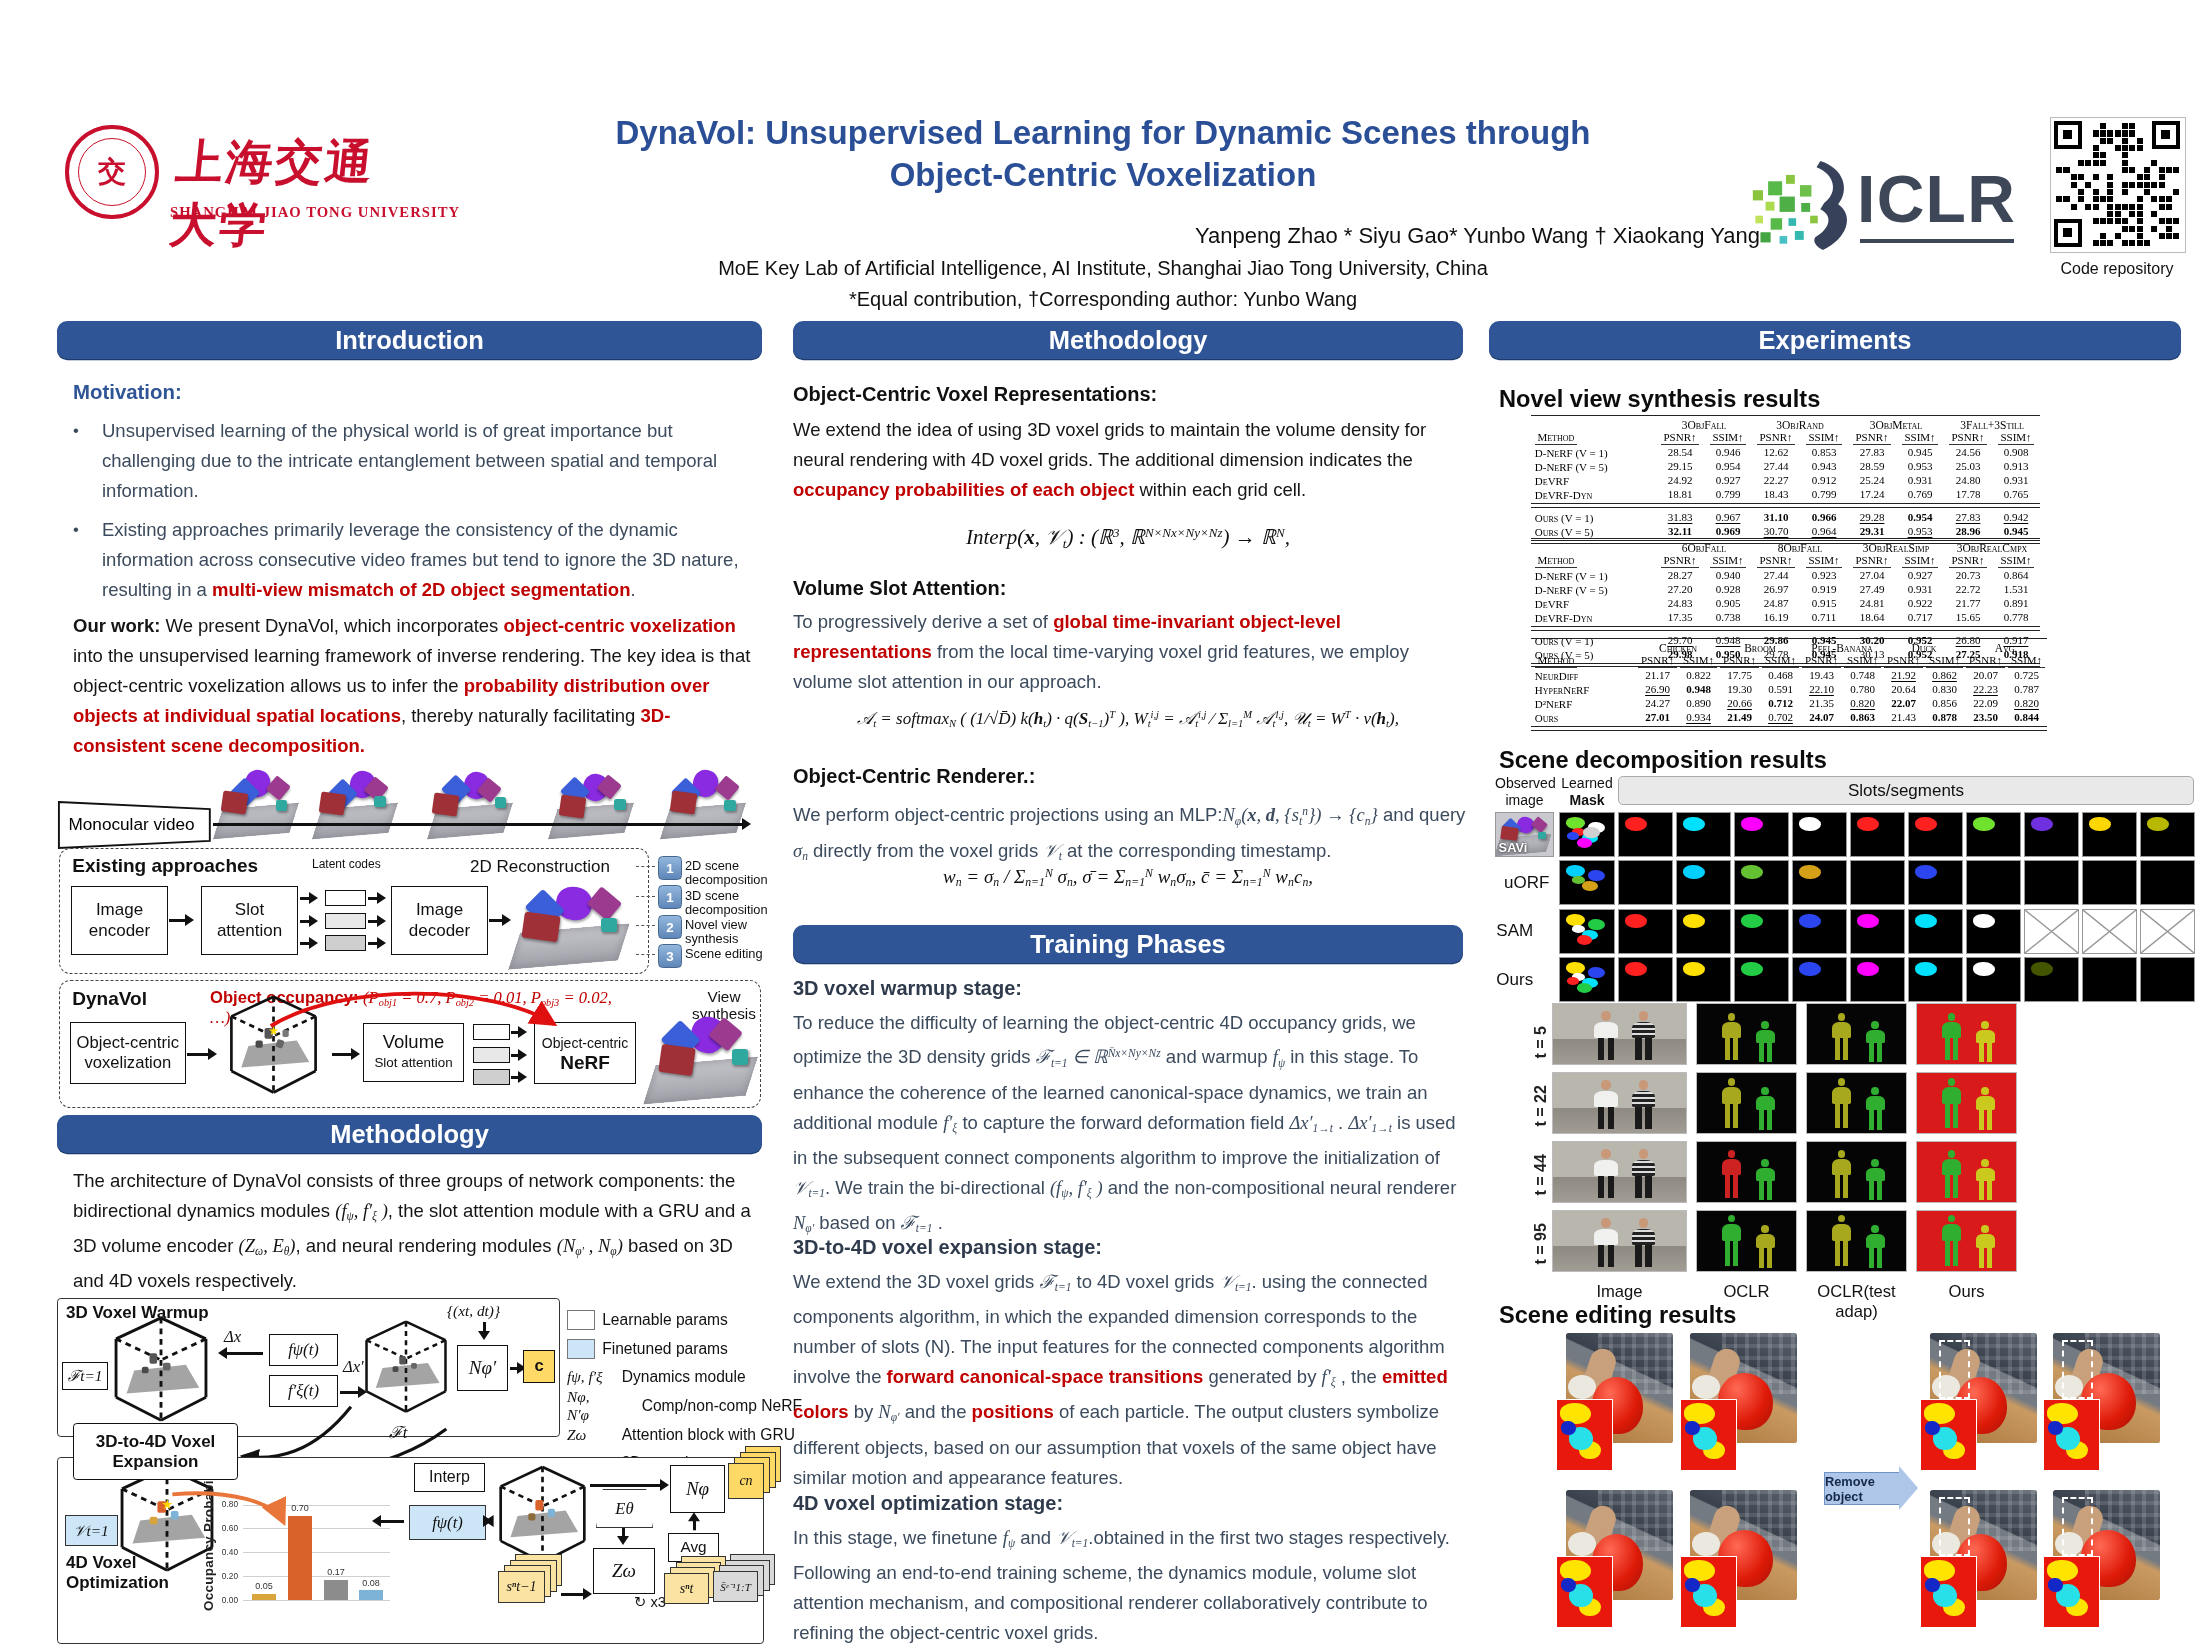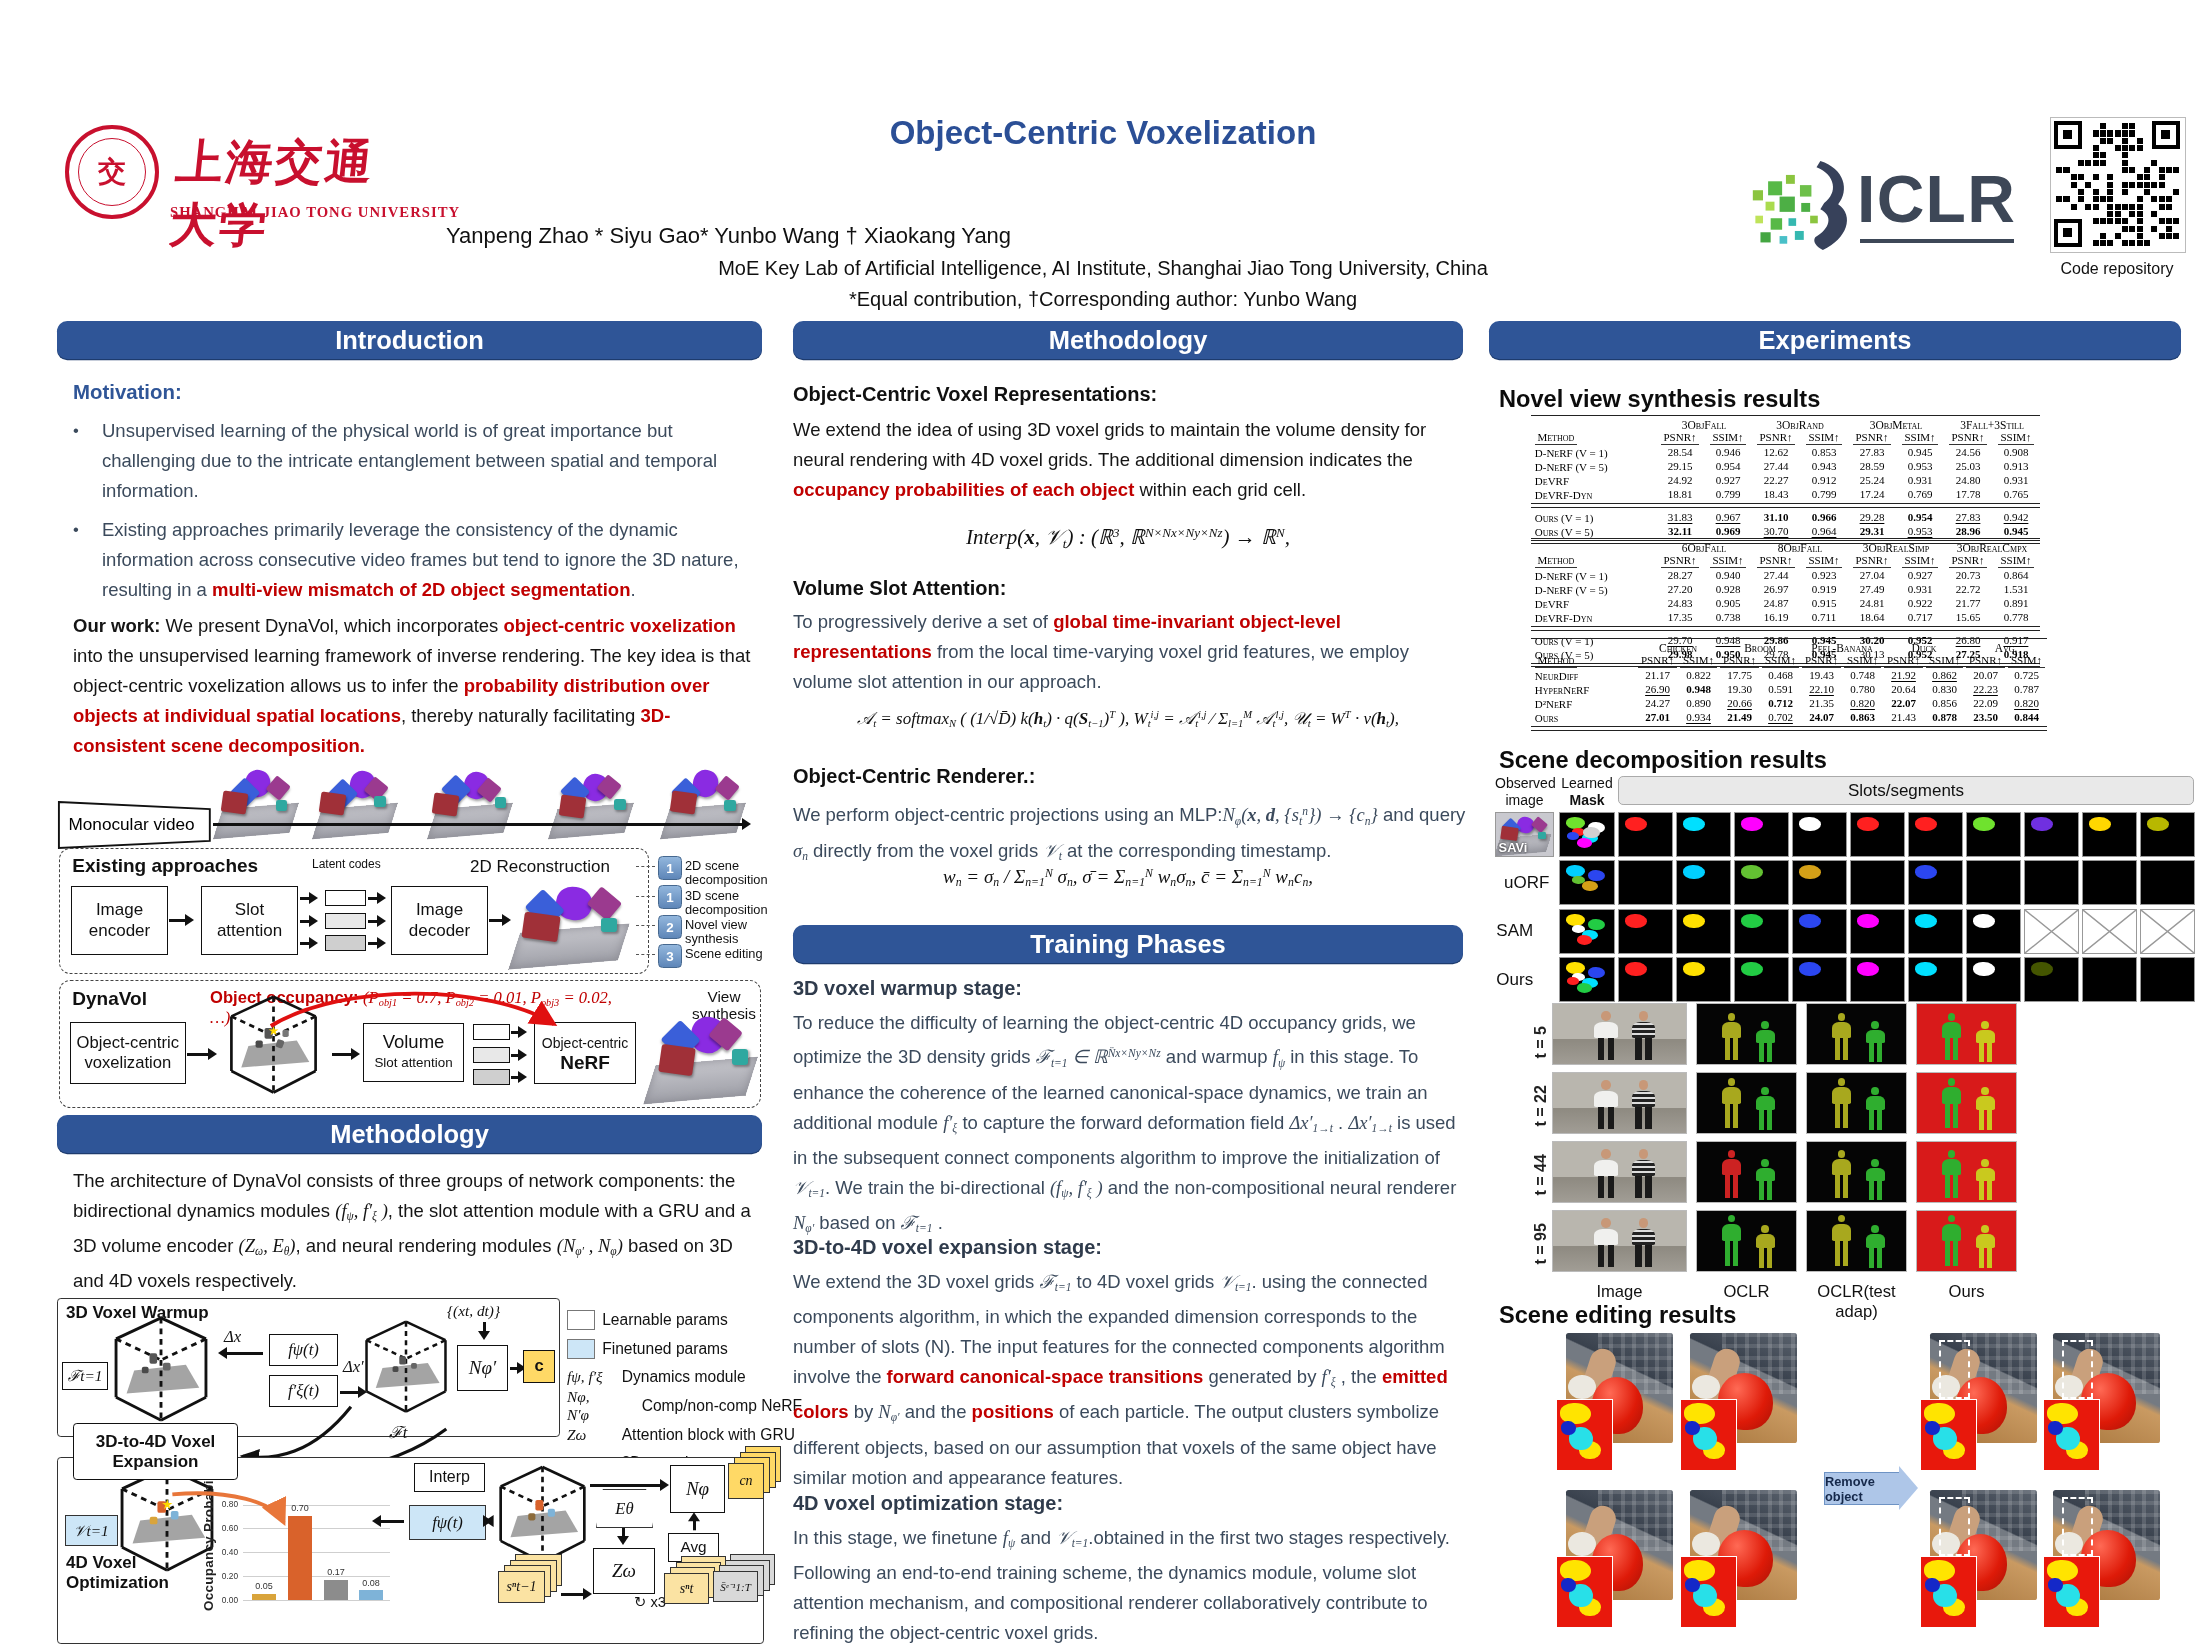--- a/index.html
+++ b/index.html
@@ -4,21 +4,21 @@
 <style>
   html,body{margin:0;padding:0;}
   body{width:2205px;height:1645px;background:#fff;font-family:"Liberation Sans",sans-serif;position:relative;overflow:hidden;color:#111;}
   .abs{position:absolute;}
   
   .seal{position:absolute;left:65px;top:125px;width:94px;height:94px;border:4.5px solid #C8102E;border-radius:50%;box-sizing:border-box;}
   .seal .inner{position:absolute;left:9px;top:9px;right:9px;bottom:9px;border:1.9px solid #C8102E;border-radius:50%;display:flex;align-items:center;justify-content:center;color:#C8102E;font-family:"Liberation Serif",serif;font-weight:bold;font-size:28px;}
   .sjtu-cn{position:absolute;left:173px;top:131px;width:210px;color:#C8102E;font-family:"Liberation Serif",serif;font-weight:bold;font-size:47px;letter-spacing:2.6px;transform:skewX(-6deg);}
   .sjtu-en{position:absolute;left:170px;top:204px;color:#C8102E;font-family:"Liberation Serif",serif;font-weight:bold;font-size:14.7px;letter-spacing:1px;}
   .title{position:absolute;left:446px;top:112px;width:1314px;text-align:center;color:#2B4F96;font-weight:bold;font-size:33px;line-height:42px;}
-  .authors{position:absolute;left:446px;top:223px;width:1314px;text-align:left;font-size:22px;color:#101010;}
+  .authors{position:absolute;left:446px;top:223px;width:1314px;text-align:right;font-size:22px;color:#101010;}
   .affil{position:absolute;left:446px;top:257px;width:1314px;text-align:center;font-size:20px;color:#101010;}
   .contrib{position:absolute;left:446px;top:288px;width:1314px;text-align:center;font-size:20px;color:#101010;}
   .iclr-text{position:absolute;left:1857px;top:161px;font-size:66px;font-weight:bold;color:#3D4757;letter-spacing:1.3px;}
   .iclr-ul{position:absolute;left:1860px;top:239px;width:154px;height:3.8px;background:#3D4757;}
   .qr{position:absolute;left:2050px;top:117px;width:134px;height:134px;background:#fff;border:1.3px solid #bbb;}
   .qr .qcell{position:absolute;background:#000;}
   .qr .finder{position:absolute;width:28px;height:28px;border:4.5px solid #000;box-sizing:border-box;}
   .qr .finder i{position:absolute;left:5.1px;top:5.1px;width:9px;height:9px;background:#000;}
   .qr-cap{position:absolute;left:2018px;top:260px;width:198px;text-align:center;font-size:16px;color:#111;}
   
@@ -107,20 +107,21 @@
 </style>
 </head>
 <body>
 
 <div class="seal">
     <div class="inner">交</div>
   </div>
 <div class="sjtu-cn">上海交通大学</div>
 <div class="sjtu-en">SHANGHAI JIAO TONG UNIVERSITY</div>
 <div class="title">
+  <div>DynaVol: Unsupervised Learning for Dynamic Scenes through</div>
   <div>Object-Centric Voxelization</div>
 </div>
 <div class="authors">Yanpeng Zhao * Siyu Gao*  Yunbo Wang † Xiaokang Yang</div>
 <div class="affil">MoE Key Lab of Artificial Intelligence, AI Institute, Shanghai Jiao Tong University, China</div>
 <div class="contrib">*Equal contribution, †Corresponding author: Yunbo Wang</div>
 <svg class="abs" style="left:1749px;top:157px" width="107" height="97" viewBox="0 0 168 152">
   <g>
     <rect x="6" y="52" width="16" height="16" fill="#8BC53F"></rect>
       <rect x="30" y="38" width="22" height="22" fill="#57B947"></rect>
     <rect x="58" y="28" width="14" height="14" fill="#8BC53F"></rect>

